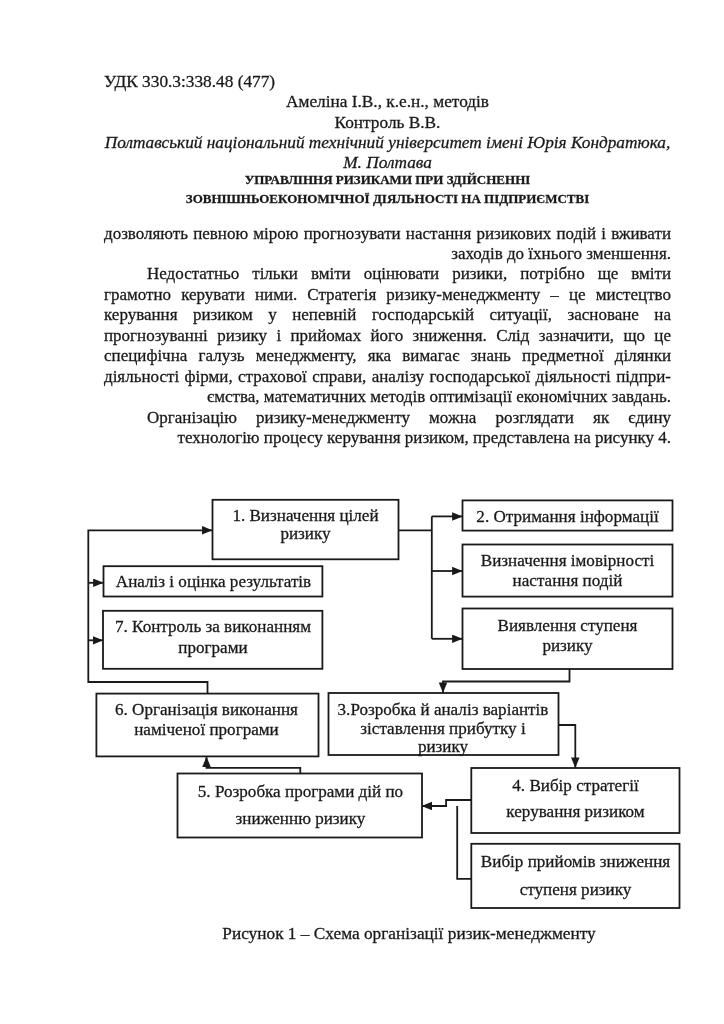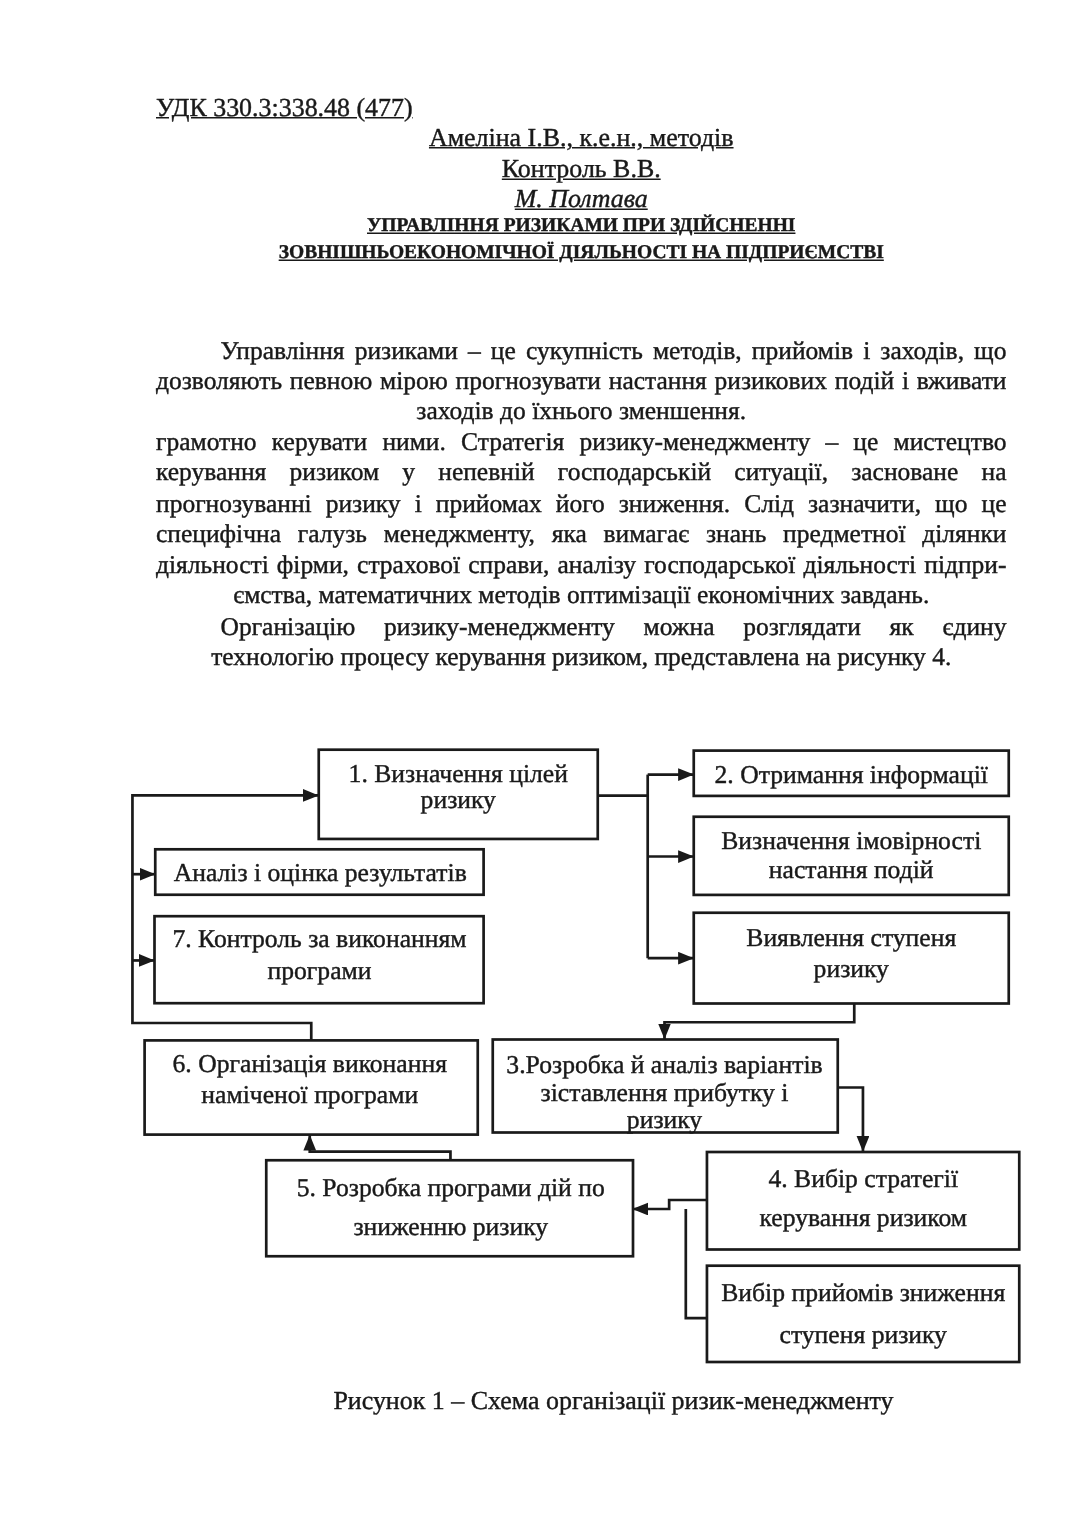--- a/index.html
+++ b/index.html
@@ -1,44 +1,45 @@
 <!DOCTYPE html>
 <html><head>
 <meta charset="utf-8">
 <style>
 html,body{margin:0;padding:0;}
 body{width:724px;height:1024px;background:#fff;font-family:"Liberation Serif",serif;color:#191919;-webkit-text-stroke:0.28px #191919;}
 .page{position:relative;width:724px;height:1024px;overflow:hidden;}
 .col{position:absolute;left:104px;width:567px;font-size:17.3px;line-height:20.3px;}
-.hdr{top:62px;white-space:nowrap;text-decoration:underline;}
+.hdr{top:72px;white-space:nowrap;}
 .c{text-align:center;}
 .it{font-style:italic;}
 .ttl{font-weight:bold;text-align:center;line-height:18.4px;font-size:13px;margin-top:-2.3px;}
 .body{top:223.5px;font-size:17px;line-height:20.45px;}
 .j{text-align:justify;text-align-last:justify;}
-.l{text-align:center;}
+.l{text-align:right;}
 .ind{text-indent:43px;}
 .cap{position:absolute;left:47px;width:724px;top:924px;text-align:center;font-size:17.3px;}
 svg{position:absolute;left:0;top:0;}
 svg text{font-family:"Liberation Serif",serif;font-size:17.1px;fill:#191919;stroke:#191919;stroke-width:0.28;}
 </style>
 </head>
 <body>
 <div class="page">
 <div class="col hdr">
 <div>УДК 330.3:338.48 (477)</div>
 <div class="c">Амеліна І.В., к.е.н., методів</div>
 <div class="c">Контроль В.В.</div>
+<div class="c it">Полтавський національний технічний університет імені Юрія Кондратюка,</div>
 <div class="c it">М. Полтава</div>
 <div class="ttl">УПРАВЛІННЯ РИЗИКАМИ ПРИ ЗДІЙСНЕННІ<br>ЗОВНІШНЬОЕКОНОМІЧНОЇ ДІЯЛЬНОСТІ НА ПІДПРИЄМСТВІ</div>
 </div>
 <div class="col body">
-<div class="j ind">Управління ризиками – це сукупність методів, прийомів і заходів, що</div>
 <div class="j">дозволяють певною мірою прогнозувати настання ризикових подій і вживати</div>
 <div class="l">заходів до їхнього зменшення.</div>
+<div class="j ind">Недостатньо тільки вміти оцінювати ризики, потрібно ще вміти</div>
 <div class="j">грамотно керувати ними. Стратегія ризику-менеджменту – це мистецтво</div>
 <div class="j">керування ризиком у непевній господарській ситуації, засноване на</div>
 <div class="j">прогнозуванні ризику і прийомах його зниження. Слід зазначити, що це</div>
 <div class="j">специфічна галузь менеджменту, яка вимагає знань предметної ділянки</div>
 <div class="j">діяльності фірми, страхової справи, аналізу господарської діяльності підпри-</div>
 <div class="l">ємства, математичних методів оптимізації економічних завдань.</div>
 <div class="j ind">Організацію ризику-менеджменту можна розглядати як єдину</div>
 <div class="l">технологію процесу керування ризиком, представлена на рисунку 4.</div>
 </div>
 <svg width="724" height="1024" viewBox="0 0 724 1024">

